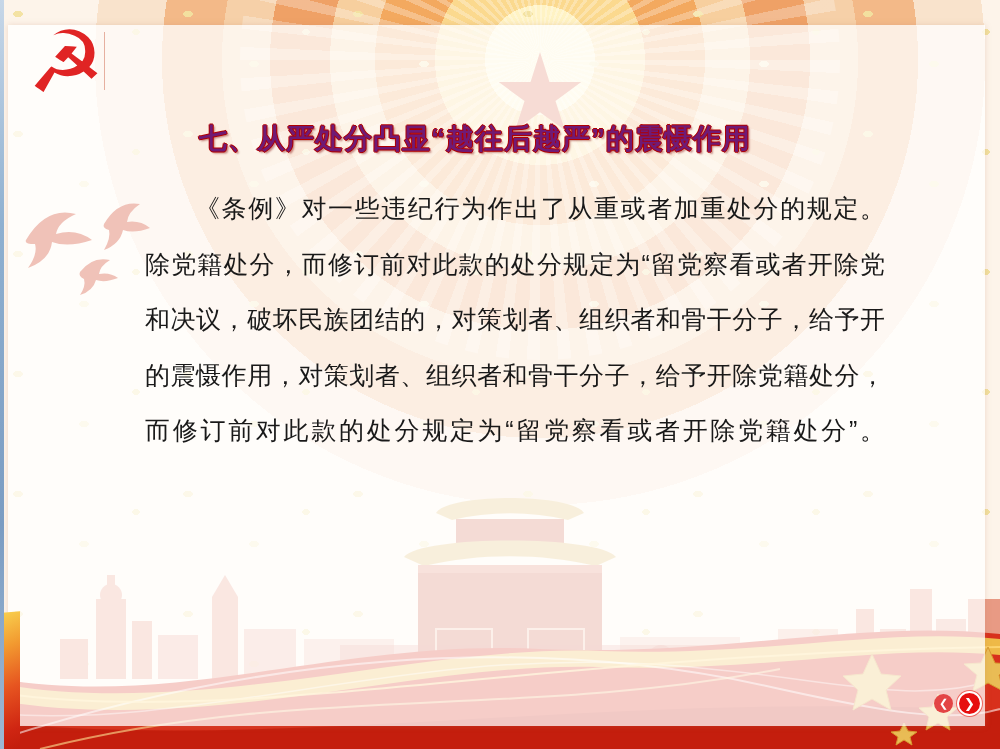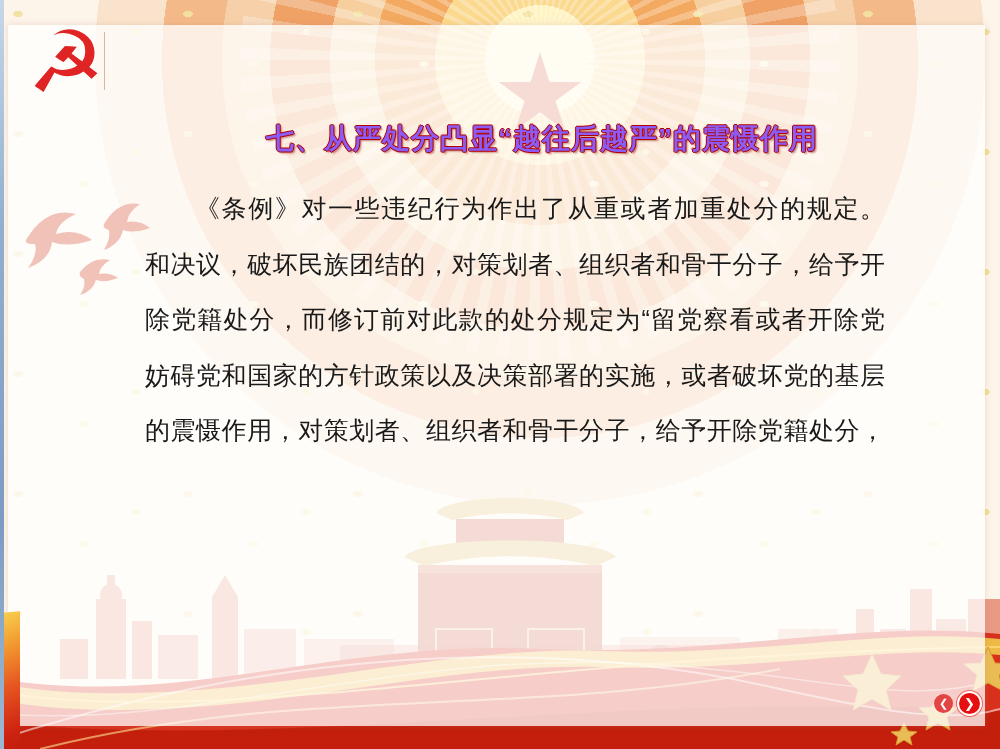--- a/index.html
+++ b/index.html
@@ -41,24 +41,23 @@
   .doves-svg{position:absolute;left:18px;top:198px;width:140px;height:120px;}
   
   .logo{
     position:absolute;left:24px;top:16px;width:84px;height:92px;
     font-size:86px;line-height:92px;text-align:center;color:#e02424;
     font-family:"DejaVu Sans",sans-serif;
   }
   .logo-divider{position:absolute;left:104px;top:32px;width:1px;height:58px;background:#e6b0a0;}
   .slide-title{
     position:absolute;left:145px;top:120px;width:740px;
-    font-size:28px;font-weight:bold;color:#8b5cf6;text-indent:54px;letter-spacing:1px;
+    font-size:28px;font-weight:bold;color:#701a75;text-indent:54px;letter-spacing:1px;
     text-shadow:1px 0 0 #b00000,-1px 0 0 #b00000,0 1px 0 #b00000,0 -1px 0 #b00000,2px 2px 2px rgba(130,0,0,.45);
     white-space:nowrap;
-    text-align:center;
   }
   .body-text{position:absolute;left:145px;top:181px;width:740px;font-size:25px;color:#191919;}
   .body-text .line{height:55.5px;line-height:55.5px;text-align:justify;text-align-last:justify;overflow:hidden;}
   .body-text .line.first{text-indent:50px;}
   
   .left-strip{position:absolute;left:0;top:0;width:4px;height:749px;
     background:linear-gradient(180deg,#c7d7e8,#8fb0d0 30%,#7b9cc2 70%,#9db8d4);}
   .corner-flame{position:absolute;left:2px;top:612px;width:18px;height:137px;transform:skewY(-4deg);
     background:linear-gradient(160deg,#f8cf4e 0%,#f29a30 25%,#e65420 55%,#cf2512 85%,#c21d0c 100%);}
   .nav-prev{
@@ -150,24 +149,24 @@
     </g>
   </svg>
 
   <div class="logo">☭</div>
   <div class="logo-divider"></div>
 
   <div class="slide-title">七、从严处分凸显“越往后越严”的震慑作用</div>
 
   <div class="body-text">
     <div class="line first">《条例》对一些违纪行为作出了从重或者加重处分的规定。如，</div>
+    <div class="line">除党籍处分，而修订前对此款的处分规定为“留党察看或者开除党</div>
     <div class="line">和决议，破坏民族团结的，对策划者、组织者和骨干分子，给予开</div>
-    <div class="line">除党籍处分，而修订前对此款的处分规定为“留党察看或者开除党</div>
-    <div class="line">妨碍党和国家的方针政策以及决策部署的实施，或者破坏党的基层</div>
     <div class="line">的震慑作用，对策划者、组织者和骨干分子，给予开除党籍处分，</div>
+    <div class="line">而修订前对此款的处分规定为“留党察看或者开除党籍处分”。</div>
   </div>
 
   <div class="corner-flame"></div>
   <div class="left-strip"></div>
 
   <div class="nav-prev">
     <span>❮</span>
   </div>
   <div class="nav-next">
     <span>❯</span>

